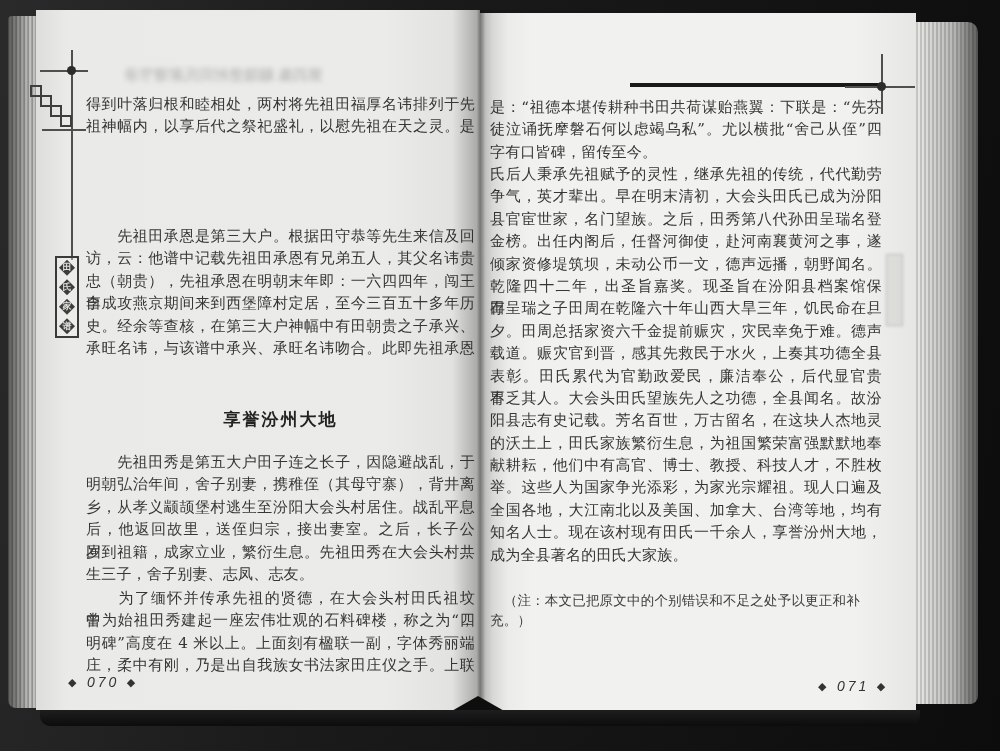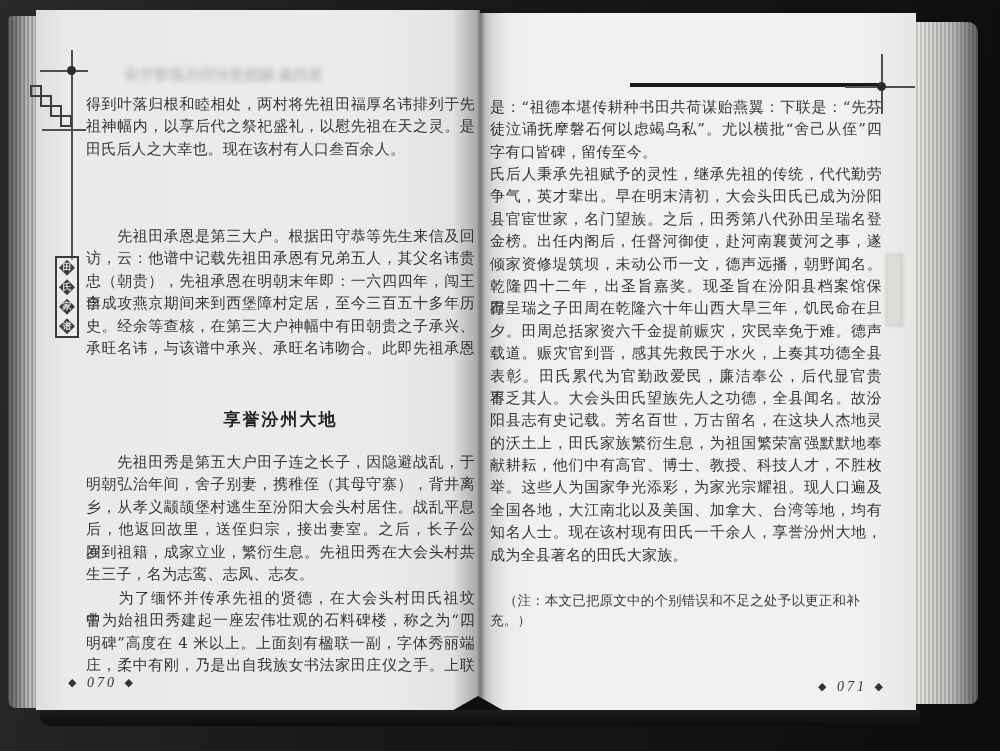--- a/index.html
+++ b/index.html
@@ -82,21 +82,21 @@
     width:389px; text-align:center; color:#222;
     font:bold 17px "Liberation Sans",sans-serif; letter-spacing:2px;
   }
   .chapter-title {
     left:540px; top:50px; width:344px; text-align:right;
     color:#1b1b1b; font:bold 20px "Liberation Sans",sans-serif; letter-spacing:1px;
     white-space:nowrap;
   }
   .note-line { color:#3c3c3c; font-size:13.5px; line-height:20px; letter-spacing:.2px; }
   .folio { color:#333; font-size:14px; letter-spacing:3px; white-space:nowrap; }
-  .folio .num { font-style:italic; font-family:Liberation Serif, serif; }
+  .folio .num { font-style:italic; font-family:Liberation Sans, sans-serif; }
   .folio .dia { font-size:11px; position:relative; top:-1px; }
 </style>
 </head>
 <body>
 
 <div class="abs edge-left"></div>
 <div class="abs edge-right"></div>
 
 <div class="abs page-left">
 
@@ -116,38 +116,37 @@
   <div class="abs seal" style="left:19px;top:246px;">
     <div class="seal-cell">田</div>
     <div class="seal-cell">氏</div>
     <div class="seal-cell">家</div>
     <div class="seal-cell">谱</div>
   </div>
 
   <div class="abs tblock" style="left:50px;top:83px;">
       <div class="tline j">得到叶落归根和睦相处，两村将先祖田福厚名讳排列于先</div>
       <div class="tline j">祖神幅内，以享后代之祭祀盛礼，以慰先祖在天之灵。是</div>
-      <div class="tline">田氏后人之大幸也。现在该村有人口叁百余人。</div>
     </div>
   <div class="abs tblock" style="left:50px;top:215px;">
       <div class="tline j">　　先祖田承恩是第三大户。根据田守恭等先生来信及回</div>
       <div class="tline j">访，云：他谱中记载先祖田承恩有兄弟五人，其父名讳贵</div>
       <div class="tline j">忠（朝贵），先祖承恩在明朝末年即：一六四四年，闯王李</div>
       <div class="tline j">自成攻燕京期间来到西堡障村定居，至今三百五十多年历</div>
       <div class="tline j">史。经余等查核，在第三大户神幅中有田朝贵之子承兴、</div>
       <div class="tline j">承旺名讳，与该谱中承兴、承旺名讳吻合。此即先祖承恩</div>
     </div>
   <div class="abs heading" style="left:50px;top:398px;">享誉汾州大地</div>
   <div class="abs tblock" style="left:50px;top:441px;">
       <div class="tline j">　　先祖田秀是第五大户田子连之长子，因隐避战乱，于</div>
       <div class="tline j">明朝弘治年间，舍子别妻，携稚侄（其母守寨），背井离</div>
       <div class="tline j">乡，从孝义颛颉堡村逃生至汾阳大会头村居住。战乱平息</div>
       <div class="tline j">后，他返回故里，送侄归宗，接出妻室。之后，长子公岁，</div>
       <div class="tline j">回到祖籍，成家立业，繁衍生息。先祖田秀在大会头村共</div>
-      <div class="tline">生三子，名为志鸾、志凤、志友。</div>
+      <div class="tline">生三子，舍子别妻、志凤、志友。</div>
     </div>
   <div class="abs tblock" style="left:50px;top:577px;">
       <div class="tline j">　　为了缅怀并传承先祖的贤德，在大会头村田氏祖坟中，</div>
       <div class="tline j">曾为始祖田秀建起一座宏伟壮观的石料碑楼，称之为“四</div>
       <div class="tline j">明碑”高度在 4 米以上。上面刻有楹联一副，字体秀丽端</div>
       <div class="tline j">庄，柔中有刚，乃是出自我族女书法家田庄仪之手。上联</div>
     </div>
 
   <div class="abs folio" style="left:32px;top:664px;">
     <span class="dia">◆</span>

